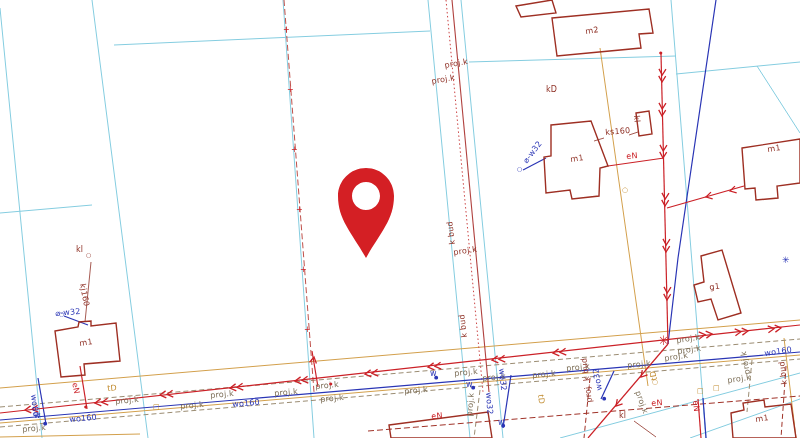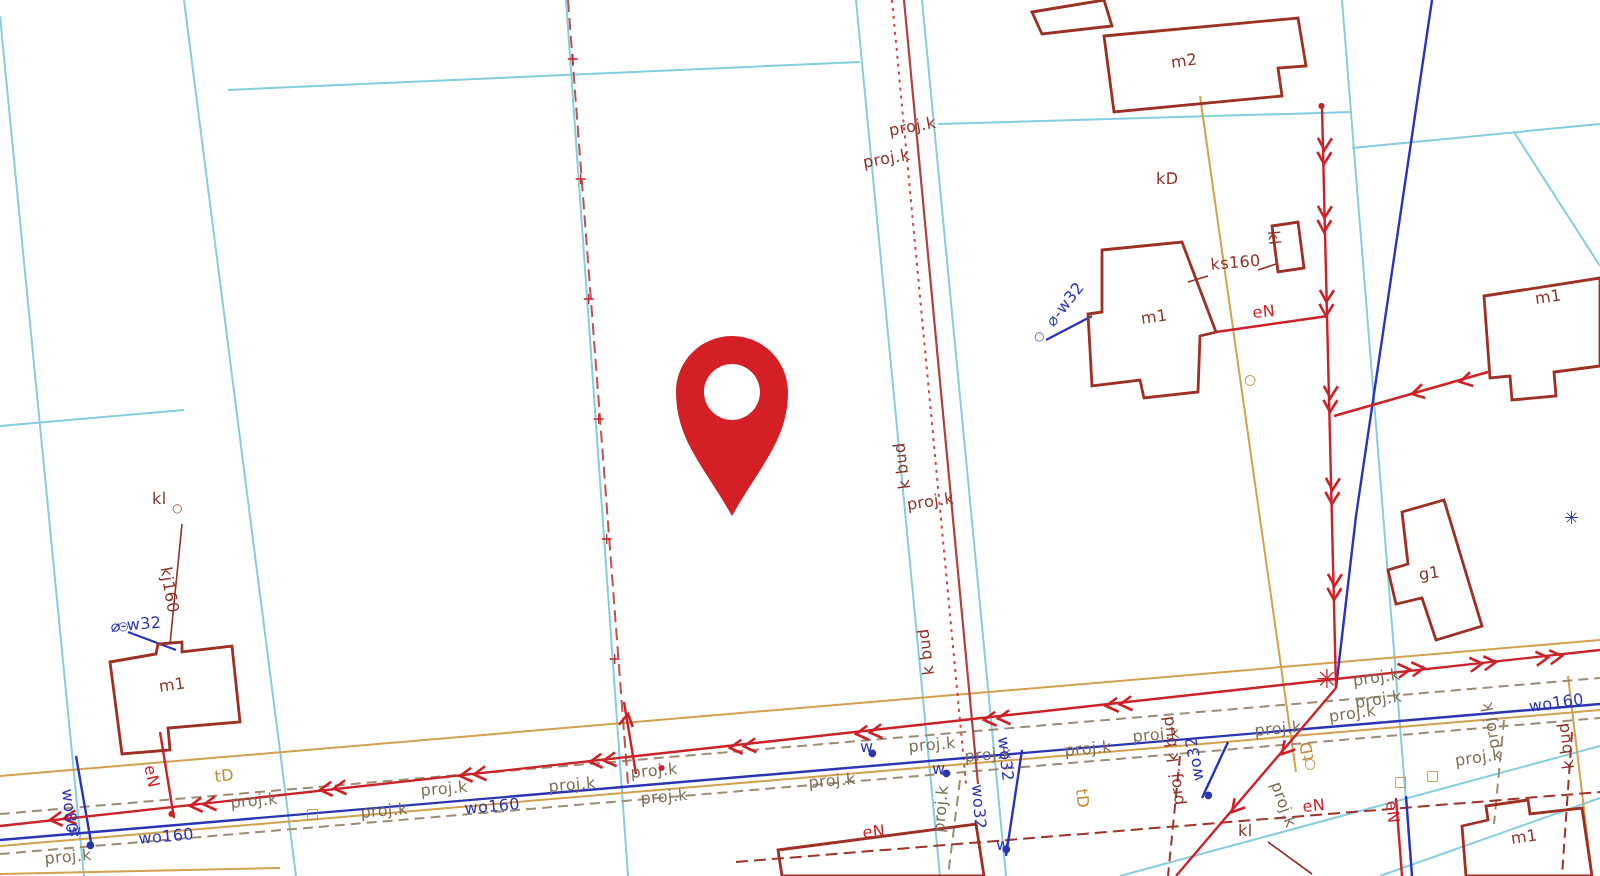--- a/index.html
+++ b/index.html
@@ -149,21 +149,21 @@
     <path fill="#d41f24" fill-rule="evenodd" d="M366 258 C352 233 338 220 338 196 C338 180.5 350.5 168 366 168
              C381.5 168 394 180.5 394 196 C394 220 380 233 366 258 Z
              M366 210 C373.7 210 380 203.7 380 196 C380 188.3 373.7 182 366 182
              C358.3 182 352 188.3 352 196 C352 203.7 358.3 210 366 210 Z"></path>
   </svg>
 
   <div id="labels-layer">
       <span class="map-label c-darkred" style="left: 444px; top: 62px; transform: rotate(-10deg);">proj.k</span>
       <span class="map-label c-darkred" style="left: 431px; top: 78px; transform: rotate(-10deg);">proj.k</span>
       <span class="map-label c-darkred" style="left: 585px; top: 28px; transform: rotate(-8deg);">m2</span>
-      <span class="map-label c-darkred" style="left: 550px; top: 86px; padding-left: 28px;">kD</span>
+      <span class="map-label c-darkred" style="left: 518px; top: 86px; padding-left: 28px;">kD</span>
       <span class="map-label c-darkred" style="left: 605px; top: 129px; transform: rotate(-5deg);">ks160</span>
       <span class="map-label c-darkred" style="left: 640px; top: 115px; transform: rotate(85deg);">kl</span>
       <span class="map-label c-darkred" style="left: 570px; top: 156px; transform: rotate(-8deg);">m1</span>
       <span class="map-label c-blue" style="left: 522px; top: 160px; transform: rotate(-52deg);">⌀-w32</span>
       <span class="map-label c-red" style="left: 626px; top: 153px; transform: rotate(-5deg);">eN</span>
       <span class="map-label c-darkred" style="left: 767px; top: 146px; transform: rotate(-8deg);">m1</span>
       <span class="map-label c-darkred" style="left: 709px; top: 284px; transform: rotate(-8deg);">g1</span>
       <span class="map-label c-darkred" style="left: 76px; top: 246px;">kl</span>
       <span class="map-label c-darkred" style="left: 86px; top: 283px; transform: rotate(80deg);">kj160</span>
       <span class="map-label c-blue" style="left: 55px; top: 310px; transform: rotate(-5deg);">⌀-w32</span>

